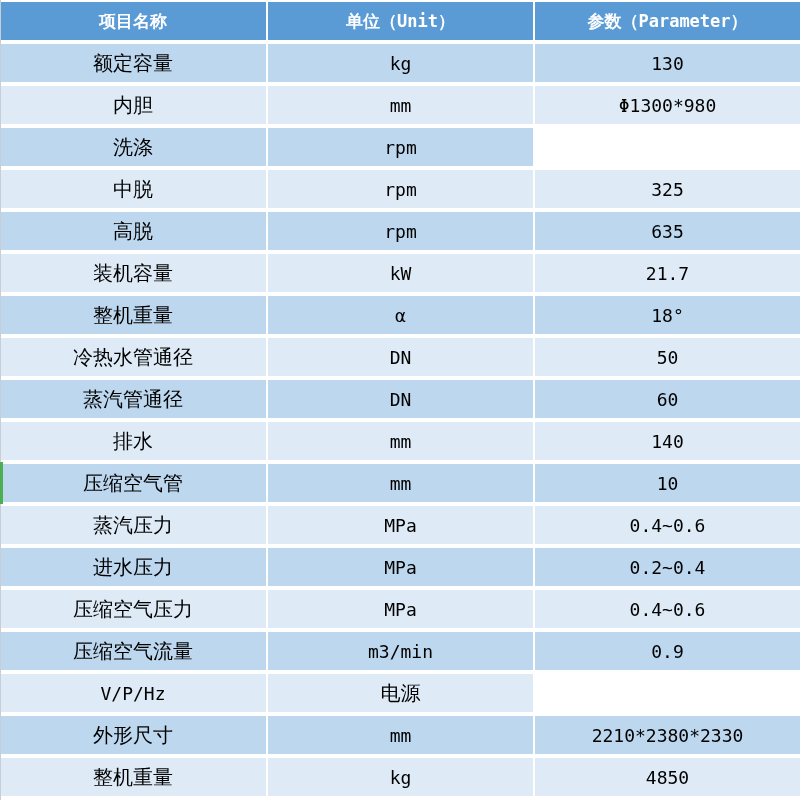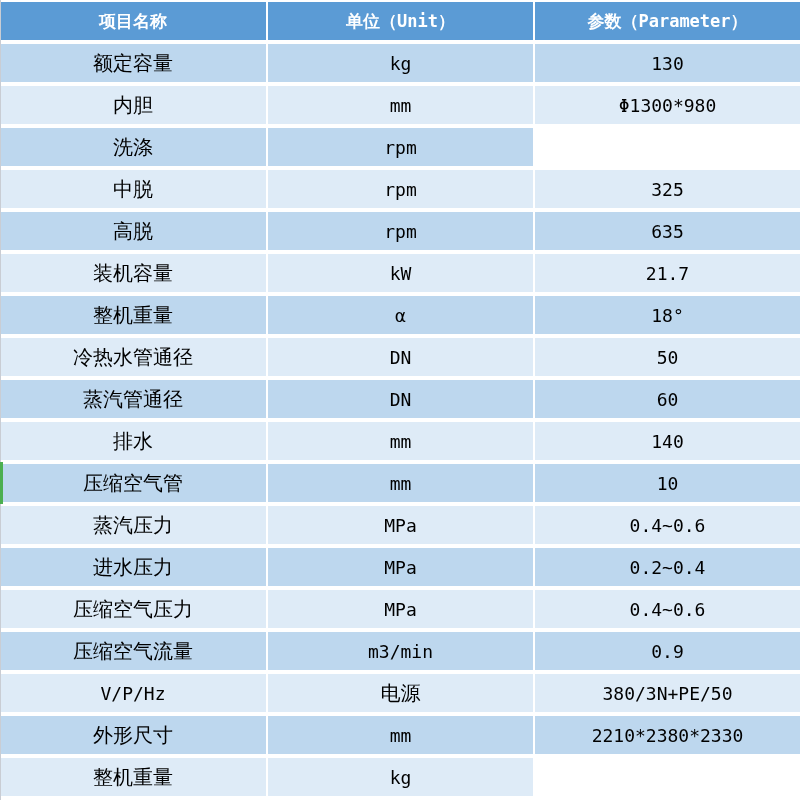--- a/index.html
+++ b/index.html
@@ -153,26 +153,26 @@
 
   <div class="band odd">
     <div class="cell name-cell">压缩空气流量</div>
     <div class="cell">m3/min</div>
     <div class="cell">0.9</div>
   </div>
 
   <div class="band even">
     <div class="cell">V/P/Hz</div>
     <div class="cell name-cell">电源</div>
-    <div class="cell">380/3N+PE/50</div>
   </div>
 
   <div class="band odd">
     <div class="cell name-cell">外形尺寸</div>
     <div class="cell">mm</div>
     <div class="cell">2210*2380*2330</div>
   </div>
 
   <div class="band even">
     <div class="cell name-cell">整机重量</div>
     <div class="cell">kg</div>
+    <div class="cell">4850</div>
   </div>
 </div>
 
 </body></html>

